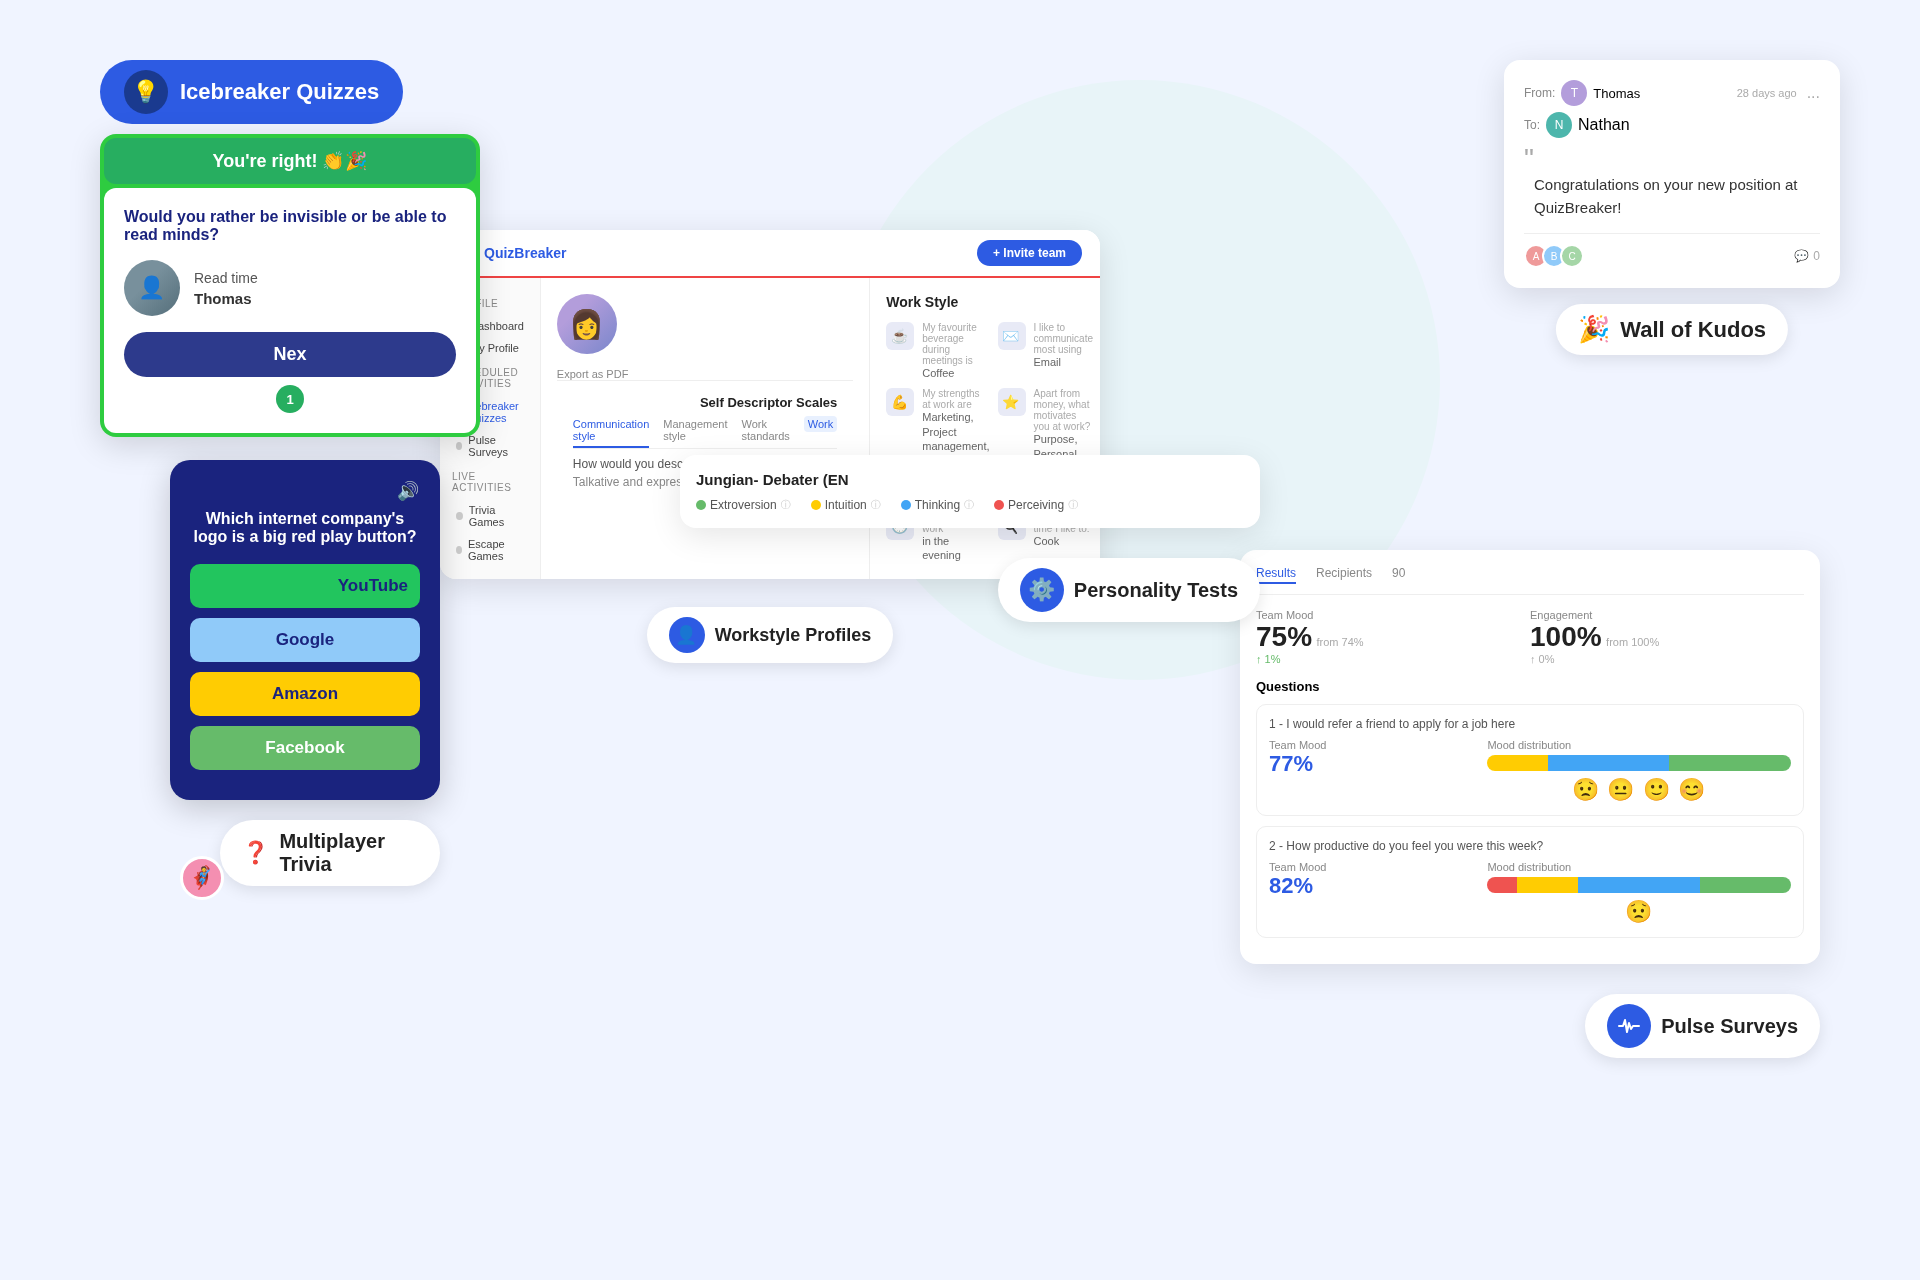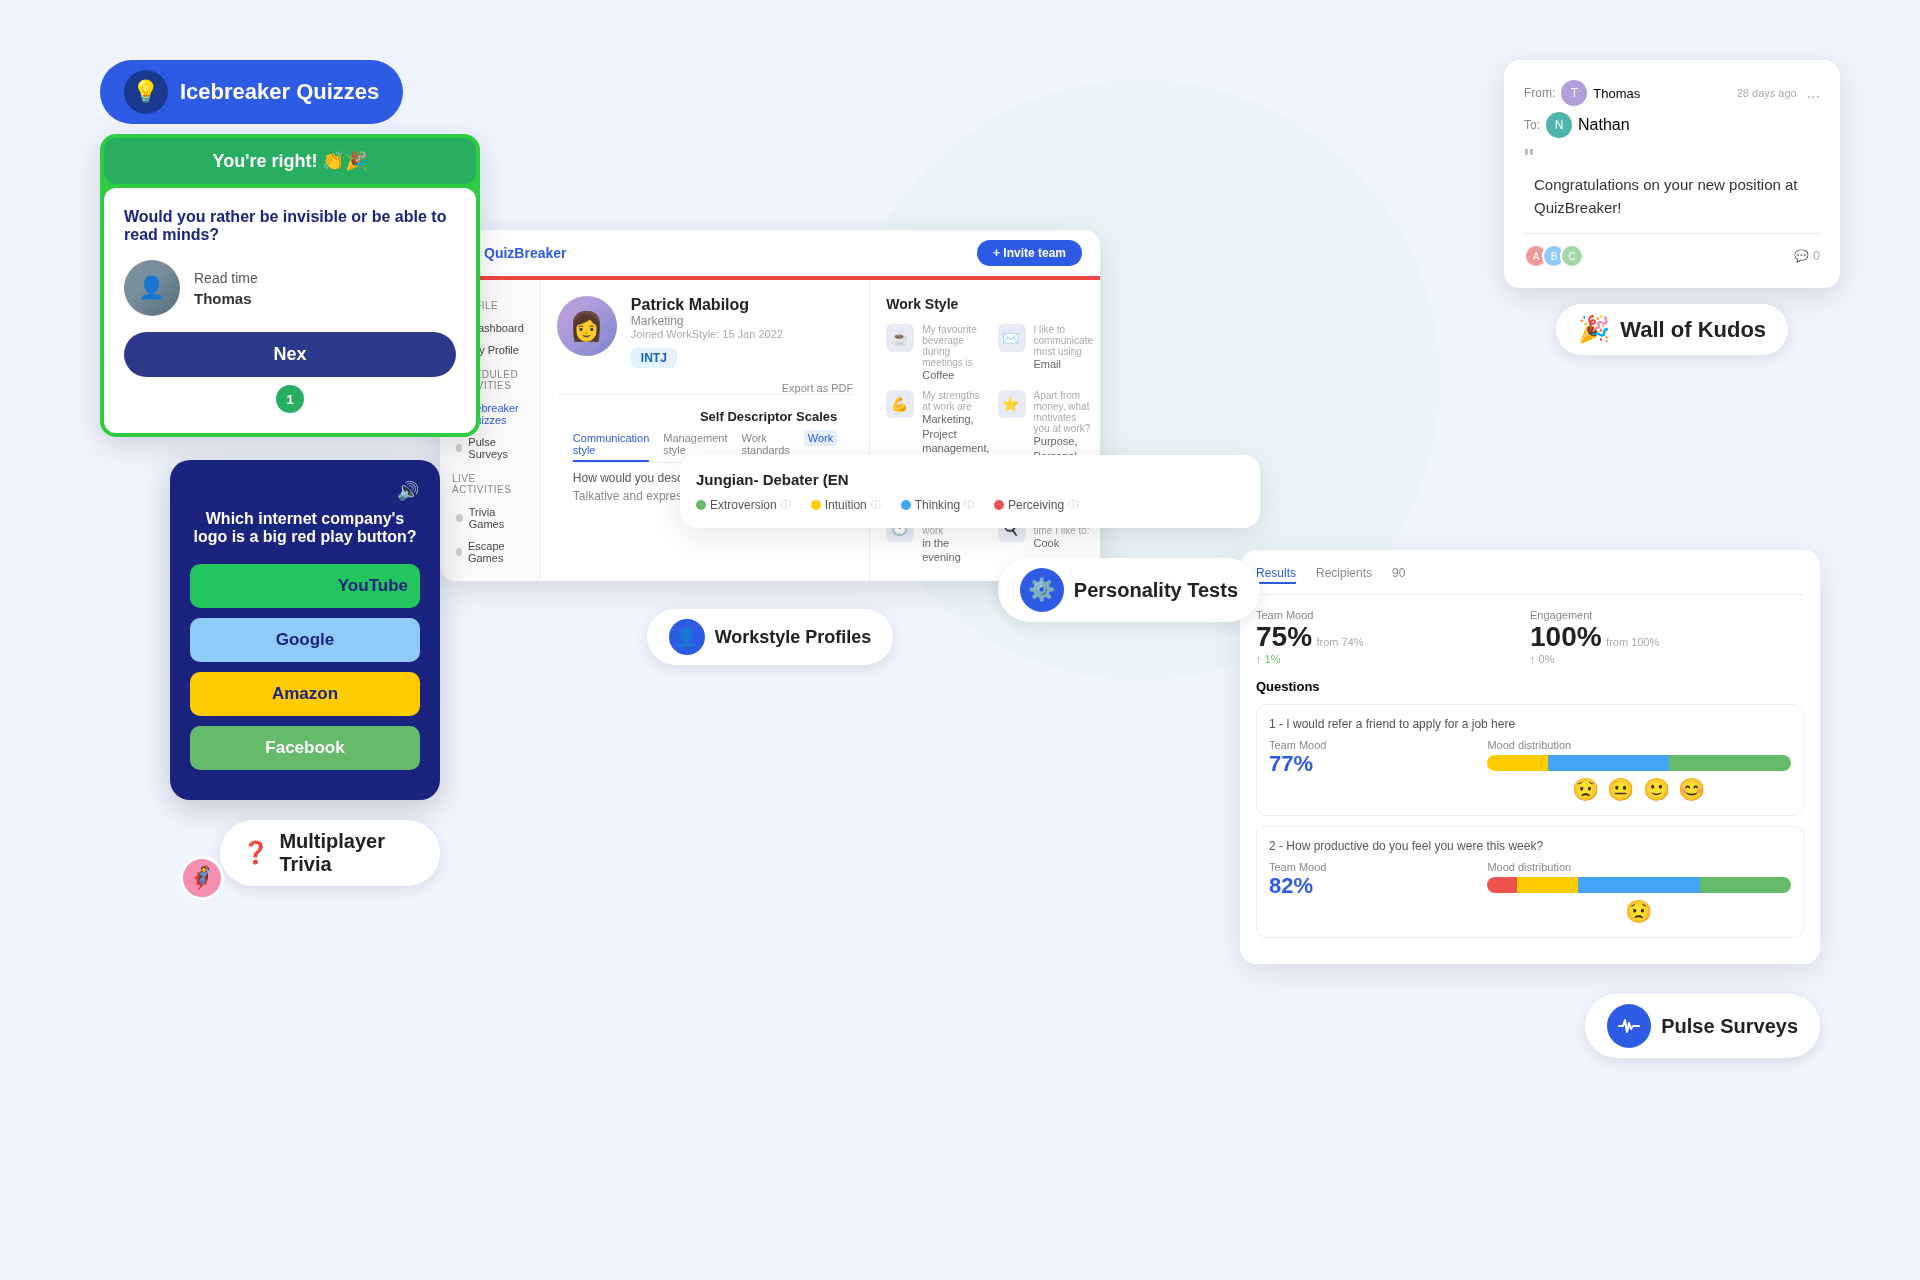--- a/index.html
+++ b/index.html
@@ -233,21 +233,21 @@
     .workstyle-panel {
       background: white;
       border-radius: 16px;
       box-shadow: 0 8px 32px rgba(0,0,0,0.12);
       overflow: hidden;
     }
     .quizbreaker-nav {
       display: flex;
       align-items: center;
       padding: 10px 18px;
-      border-bottom: 4px solid #ef4444;
+      border-bottom: 2px solid #ef4444;
       background: white;
     }
     .qb-logo {
       display: flex;
       align-items: center;
       gap: 6px;
       font-size: 14px;
       font-weight: 700;
       color: #2d5be3;
     }
@@ -794,21 +794,21 @@
       position: relative;
       left: 50%;
       transform: translateX(-50%);
     }
     .kudos-badge-icon {
       font-size: 26px;
     }
 
     .export-link {
       display: block;
-      text-align: right;
+      text-align: left;
       font-size: 11px;
       color: #888;
       margin-top: 1px;
     }
 
     
     .ws-work-active {
       background: #e8f0fe;
       color: #2d5be3;
       border-radius: 4px;
@@ -909,26 +909,20 @@
         </div>
         <div class="ws-sidebar-item">
           <div class="ws-sidebar-dot"></div>
           <span>Escape Games</span>
         </div>
       </div>
 
       <div class="workstyle-content">
         <div class="profile-header">
           <div class="profile-avatar">👩</div>
-          <div>
-            <div class="profile-name">Patrick Mabilog</div>
-            <div class="profile-dept">Marketing</div>
-            <div class="profile-joined">Joined WorkStyle: 15 Jan 2022</div>
-            <div class="profile-intj">INTJ</div>
-          </div>
         </div>
         <div class="export-link">Export as PDF</div>
 
         <div class="sd-section">
           <div class="sd-title">Self Descriptor Scales</div>
           <div class="sd-tabs">
             <div class="sd-tab active">Communication style</div>
             <div class="sd-tab">Management style</div>
             <div class="sd-tab">Work standards</div>
             <div class="sd-tab"><span class="ws-work-active">Work</span></div>

